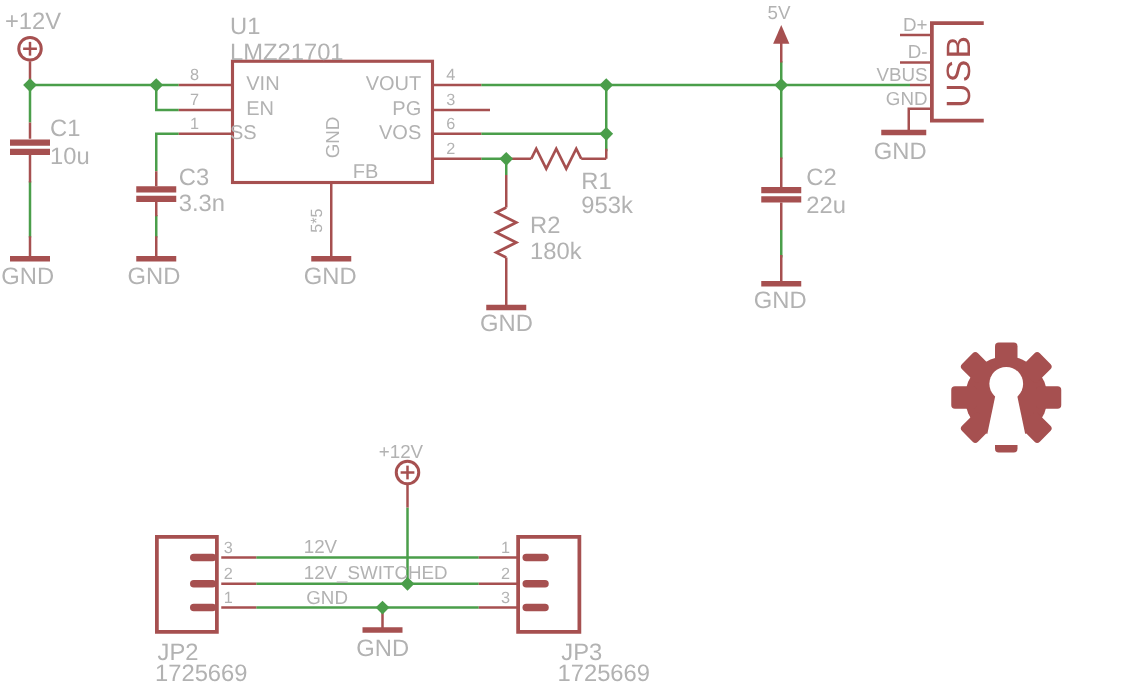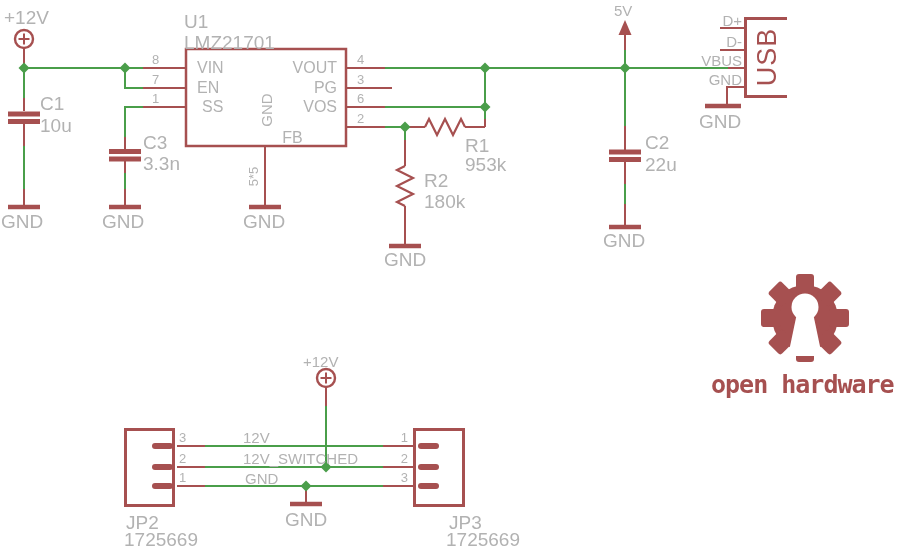--- a/index.html
+++ b/index.html
@@ -190,21 +190,21 @@
   <div class="lbl fs13" style="left:152px;top:73px;">7</div>
   <div class="lbl fs13" style="left:152px;top:92px;">1</div>
 
   <div class="lbl fs13" style="left:357px;top:53px;">4</div>
   <div class="lbl fs13" style="left:357px;top:73px;">3</div>
   <div class="lbl fs13" style="left:357px;top:92px;">6</div>
   <div class="lbl fs13" style="left:357px;top:112px;">2</div>
 
   <div class="lbl fs16" style="left:197px;top:60px;text-align:center;">VIN</div>
   <div class="lbl fs16" style="left:197px;top:80px;">EN</div>
-  <div class="lbl fs16" style="left:202px;top:99px;text-align:center;">SS</div>
+  <div class="lbl fs16" style="left:184px;top:99px;text-align:center;">SS</div>
   <div class="lbl fs16 rt" style="left:248px;top:60px;width:89px;">VOUT</div>
   <div class="lbl fs16 rt" style="left:248px;top:80px;width:89px;">PG</div>
   <div class="lbl fs16 rt" style="left:248px;top:99px;width:89px;">VOS</div>
   <div class="lbl fs16 rt" style="left:248px;top:130px;width:89px;text-align:center;">FB</div>
   <div class="lbl fs15 rot" style="left:245px;top:102px;width:44px;height:16px;">GND</div>
   <div class="lbl fs13 rot" style="left:236px;top:170px;width:34px;height:13px;">5*5</div>
 
   <div class="lbl fs19" style="left:40px;top:94px;">C1</div>
   <div class="lbl fs19" style="left:40px;top:116px;">10u</div>
   <div class="lbl fs19" style="left:143px;top:133px;">C3</div>
@@ -244,14 +244,13 @@
   <div class="lbl fs13 rt" style="left:395px;top:431px;width:13px;">1</div>
   <div class="lbl fs13 rt" style="left:395px;top:452px;width:13px;">2</div>
   <div class="lbl fs13 rt" style="left:395px;top:471px;width:13px;">3</div>
 
   <div class="lbl fs19" style="left:126px;top:513px;">JP2</div>
   <div class="lbl fs19" style="left:124px;top:530px;">1725669</div>
   <div class="lbl fs19" style="left:449px;top:513px;">JP3</div>
   <div class="lbl fs19" style="left:446px;top:530px;">1725669</div>
 
 
-  <div class="logo-caption" style="left:711px;top:372px;">open hardware</div>
 </div>
 
 </body></html>

